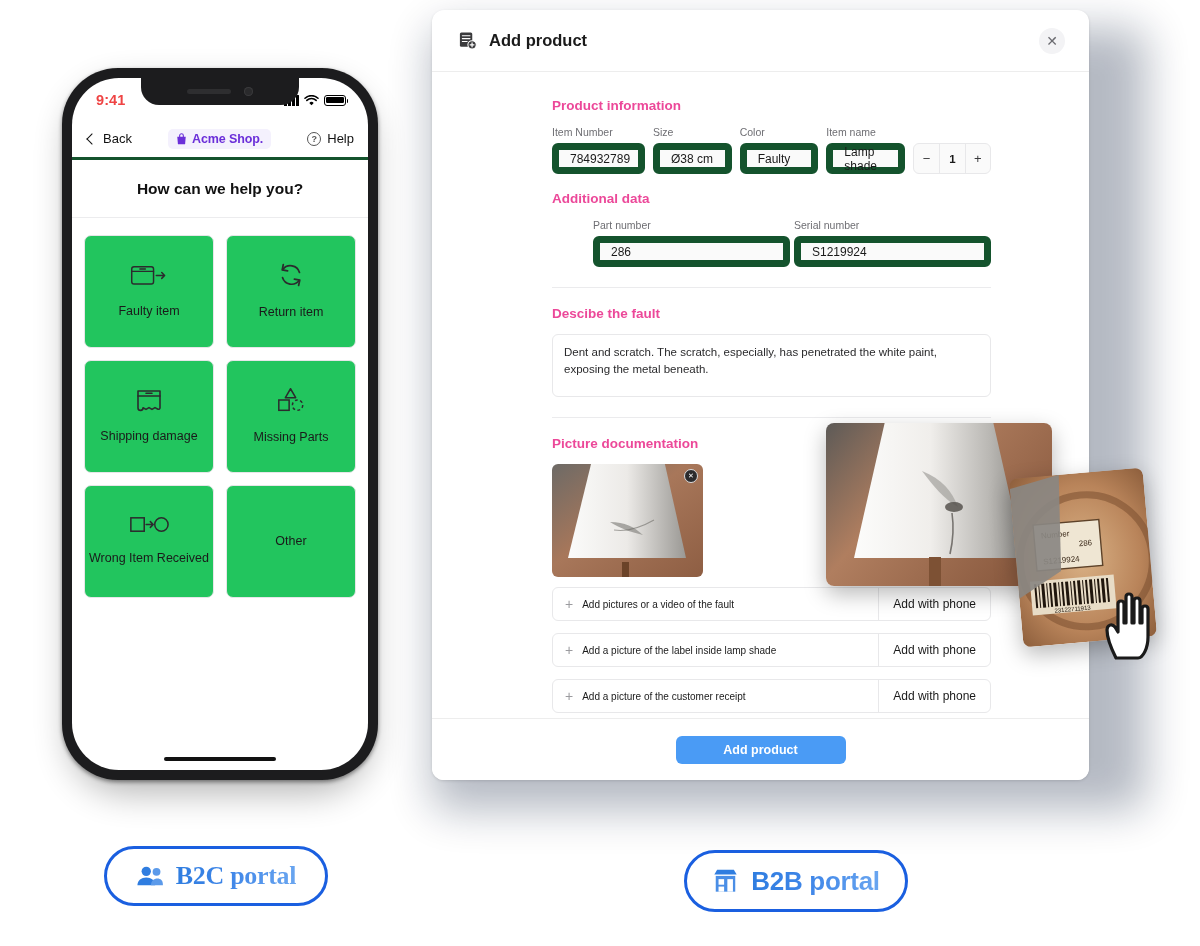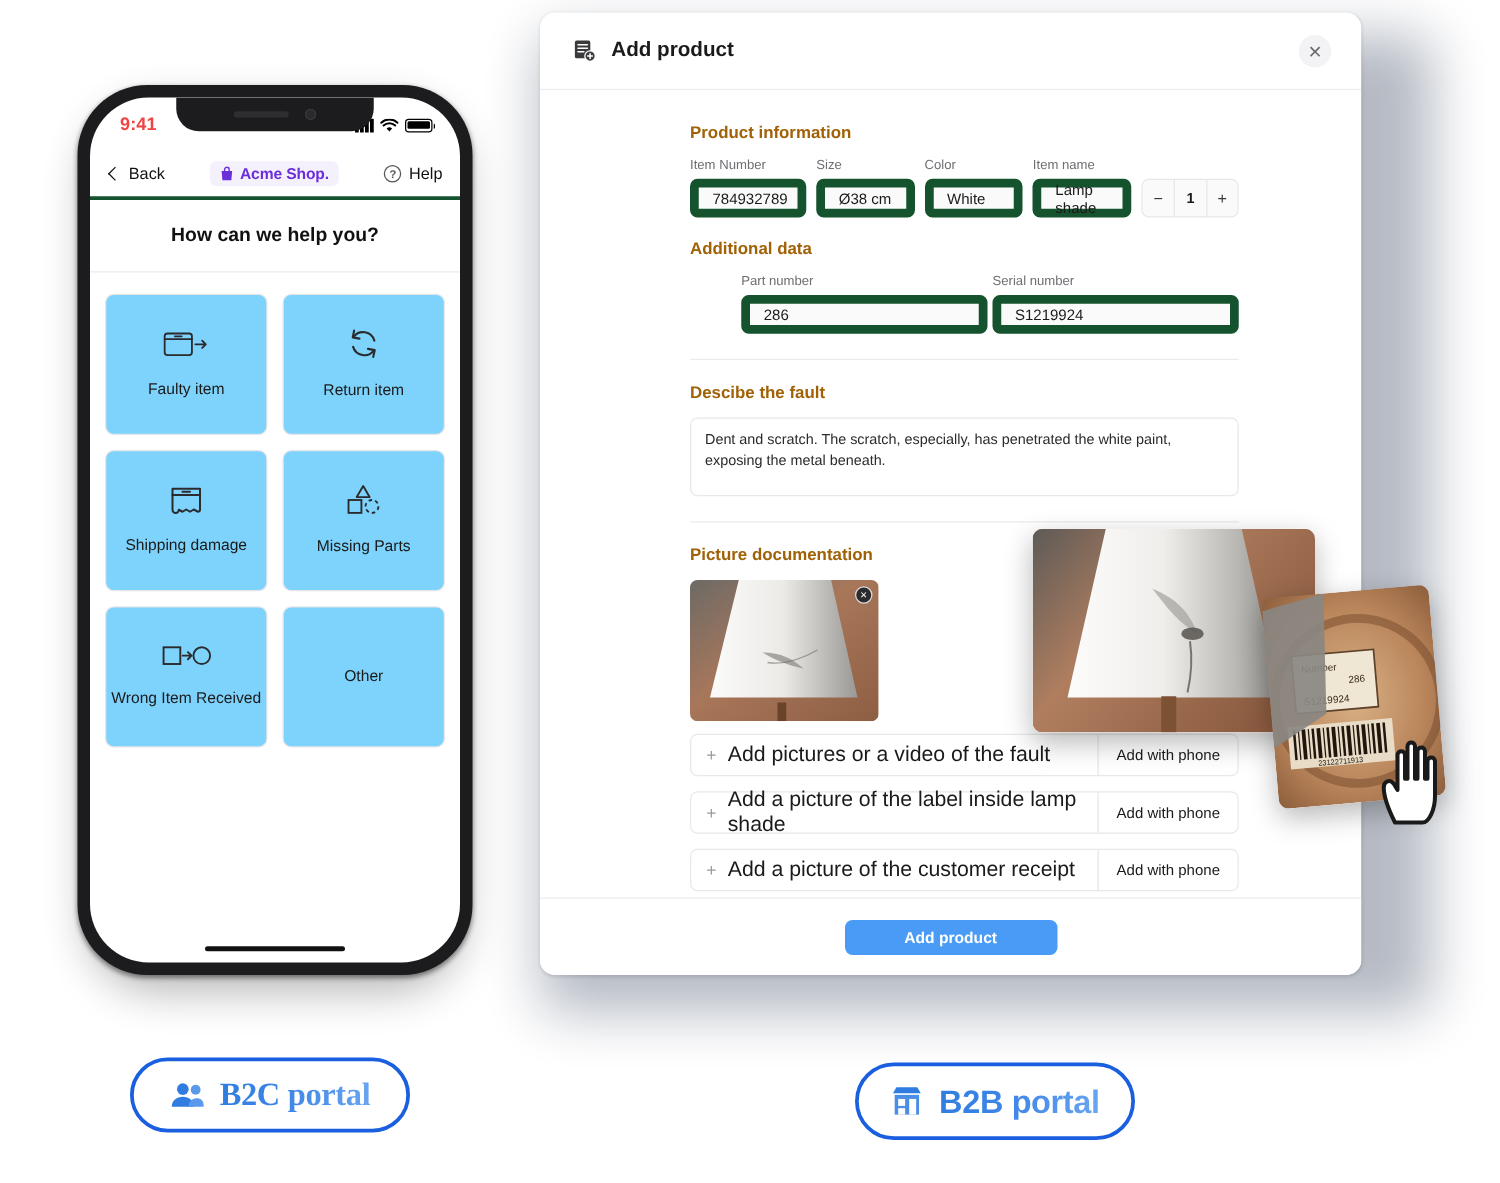--- a/index.html
+++ b/index.html
@@ -63,21 +63,21 @@
   .brand-txt { font-size: 12.5px; font-weight: 700; color: #6b2fd9; letter-spacing: -.1px; }
   .nav-right { display: flex; align-items: center; gap: 6px; font-size: 13px; color: #111; }
   .qmark { width: 14px; height: 14px; border: 1.3px solid #555; border-radius: 50%; font-size: 9px; color: #555; display: flex; align-items: center; justify-content: center; font-weight: 700; }
 
   .phone-title { text-align: center; font-size: 15.5px; font-weight: 700; color: #111; padding: 20px 0 19px; border-bottom: 1px solid #ececee; }
 
   .grid { display: grid; grid-template-columns: 1fr 1fr; gap: 12px; padding: 17px 12px; }
   .tile {
     border: 1px solid #e6e6e8; border-radius: 7px; height: 113px;
     display: flex; flex-direction: column; align-items: center; justify-content: center;
-    gap: 13px; background: #7dd3fc;
+    gap: 13px; background: #22c55e;
   }
   .tile-label { font-size: 12.5px; color: #1a1a1a; text-align: center; line-height: 1.55; }
   .tile svg { display: block; }
 
   .home-ind { position: absolute; bottom: 9px; left: 50%; transform: translateX(-50%); width: 112px; height: 4.5px; border-radius: 3px; background: #111; }
 
   
   .modal-shadow {
     position: absolute; left: 432px; top: 28px; width: 714px; height: 782px;
     border-radius: 16px; background: #0b1b3a; opacity: .30; filter: blur(22px);
@@ -94,21 +94,21 @@
   .modal-head-left { display: flex; align-items: center; gap: 12px; }
   .modal-title { font-size: 16.5px; font-weight: 700; color: #1a1a1a; }
   .close-btn {
     width: 26px; height: 26px; border-radius: 50%; background: #f3f3f5;
     display: flex; align-items: center; justify-content: center; color: #6b6b70; font-size: 14px;
   }
 
   .modal-body { padding: 26px 24px 0 24px; height: 674px; overflow: hidden; position: relative; }
   .inner { padding: 0 74px 0 96px; }
 
-  .sect-title { font-size: 13.5px; font-weight: 700; color: #a16207; margin-bottom: 13px; }
+  .sect-title { font-size: 13.5px; font-weight: 700; color: #ec4899; margin-bottom: 13px; }
   .field-label { font-size: 10.5px; color: #6e6e73; margin-bottom: 5px; }
   .field-val {
     border: 7px solid #14532d; background: #fafafa; border-radius: 6px;
     height: 31px; display: flex; align-items: center; padding: 0 11px;
     font-size: 12px; color: #1a1a1a;
   }
   .row1 { display: flex; gap: 8px; align-items: flex-end; }
   .row1 > div:nth-child(-n+4) { width: 93px; }
 
   .stepper { display: flex; border: 1px solid #e8e8ea; border-radius: 6px; overflow: hidden; height: 31px; background: #fafafa; }
@@ -132,21 +132,21 @@
     background: #2b2b2d; border: 1.2px solid #dcdcde; color: #fff; font-size: 7px;
     display: flex; align-items: center; justify-content: center;
   }
 
   .addrow {
     display: flex; align-items: center; justify-content: space-between;
     border: 1px solid #e8e8ea; border-radius: 6px; height: 34px; margin-bottom: 12px; background: #fff;
   }
   .addrow-left { display: flex; align-items: center; gap: 9px; padding-left: 12px; }
   .plus { color: #9b9b9f; font-size: 14px; line-height: 1; }
-  .addrow-txt { font-size: 17px; color: #1a1a1a; }
+  .addrow-txt { font-size: 10px; color: #1a1a1a; }
   .addphone {
     font-size: 12px; color: #1a1a1a; border-left: 1px solid #e8e8ea;
     height: 100%; display: flex; align-items: center; padding: 0 14px; white-space: nowrap;
   }
 
   .modal-foot {
     position: absolute; left: 0; bottom: 0; width: 100%; height: 62px;
     border-top: 1px solid #ededed; display: flex; align-items: center; justify-content: center; background: #fff;
   }
   .cta {
@@ -311,21 +311,21 @@
         <div>
           <div class="field-label">Item Number</div>
           <div class="field-val">784932789</div>
         </div>
         <div>
           <div class="field-label">Size</div>
           <div class="field-val">Ø38 cm</div>
         </div>
         <div>
           <div class="field-label">Color</div>
-          <div class="field-val">White</div>
+          <div class="field-val">Faulty</div>
         </div>
         <div>
           <div class="field-label">Item name</div>
           <div class="field-val">Lamp shade</div>
         </div>
         <div class="stepper">
           <div>−</div>
           <div class="qty">1</div>
           <div>+</div>
         </div>

